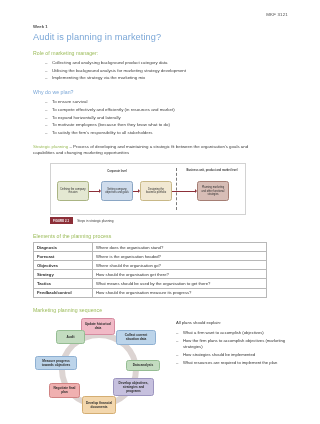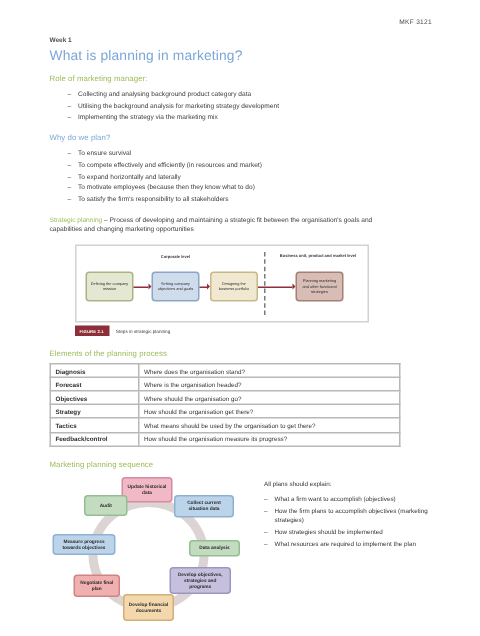--- a/index.html
+++ b/index.html
@@ -266,21 +266,21 @@
 </head>
 <body>
 
 <div class="page">
 
   <div class="header-code">MKF 3121</div>
 
   <div class="content">
 
     <div class="week-label">Week 1</div>
-    <h1 class="doc-title">What is planning in marketing?</h1>
+    <h1 class="doc-title">Audit is planning in marketing?</h1>
 
     <h2 class="section-head">Role of marketing manager:</h2>
     <ul class="dash-list">
       <li>Collecting and analysing background product category data</li>
       <li>Utilising the background analysis for marketing strategy development</li>
       <li>Implementing the strategy via the marketing mix</li>
     </ul>
 
     <h2 class="section-head blue">Why do we plan?</h2>
     <ul class="dash-list">

